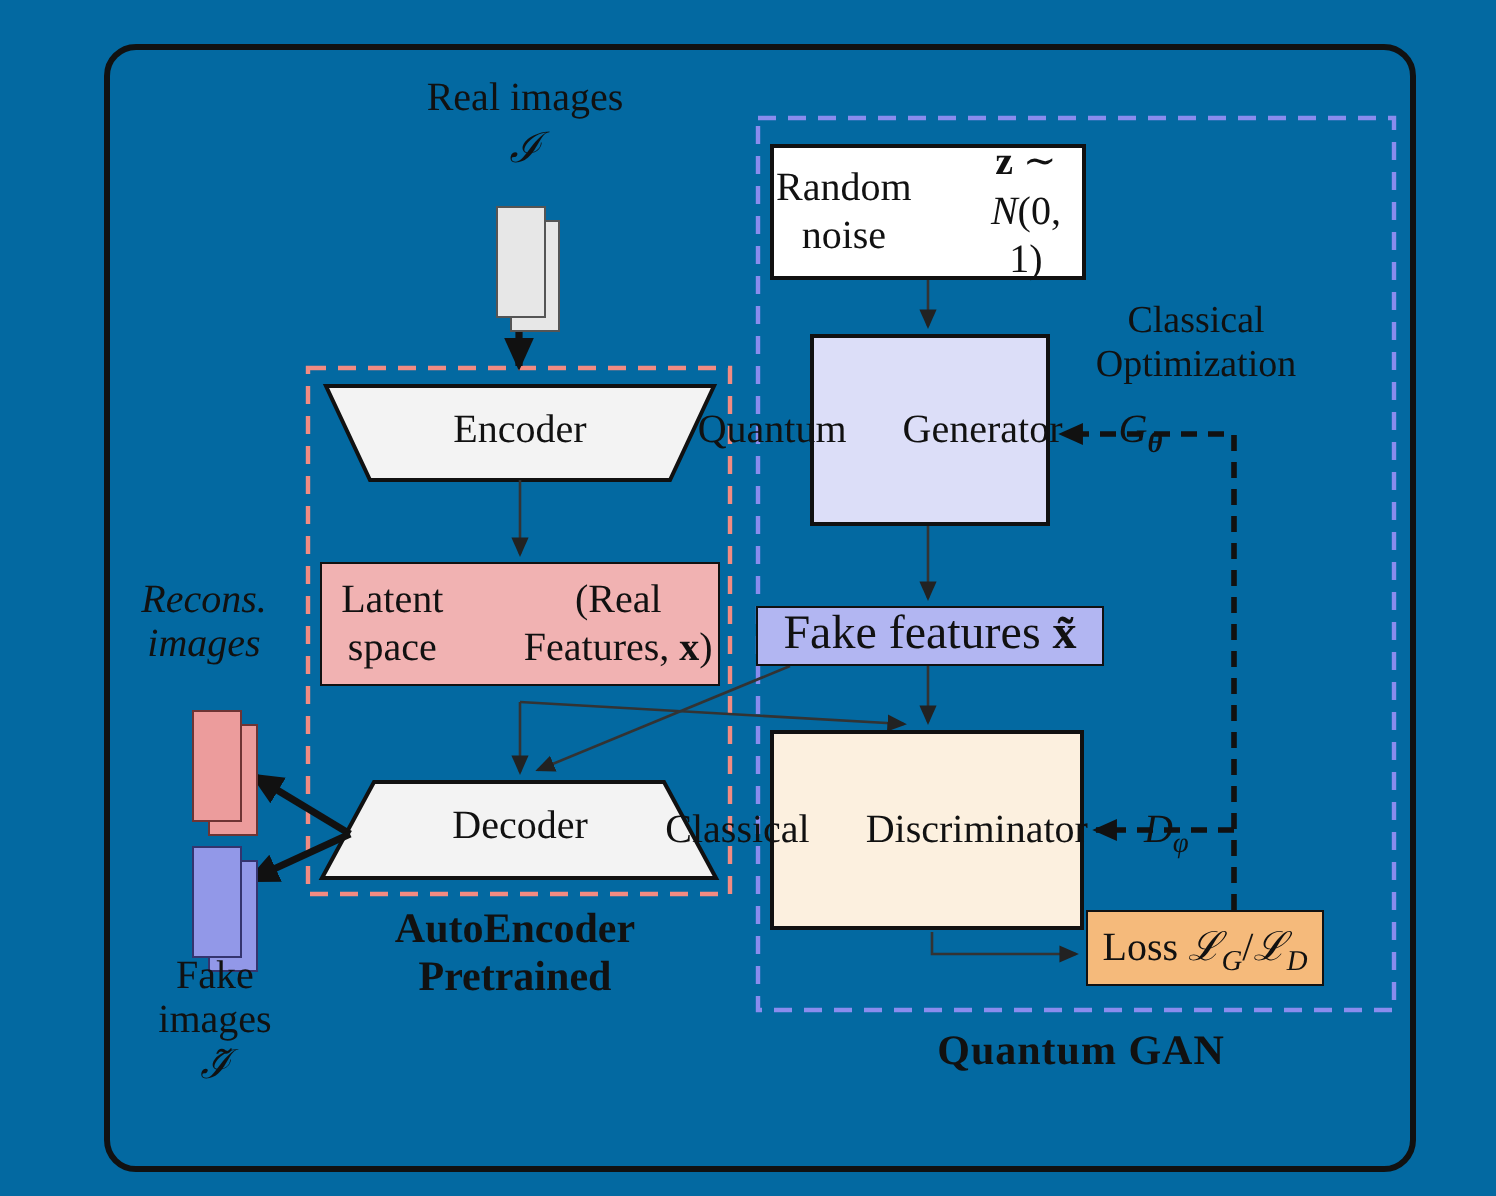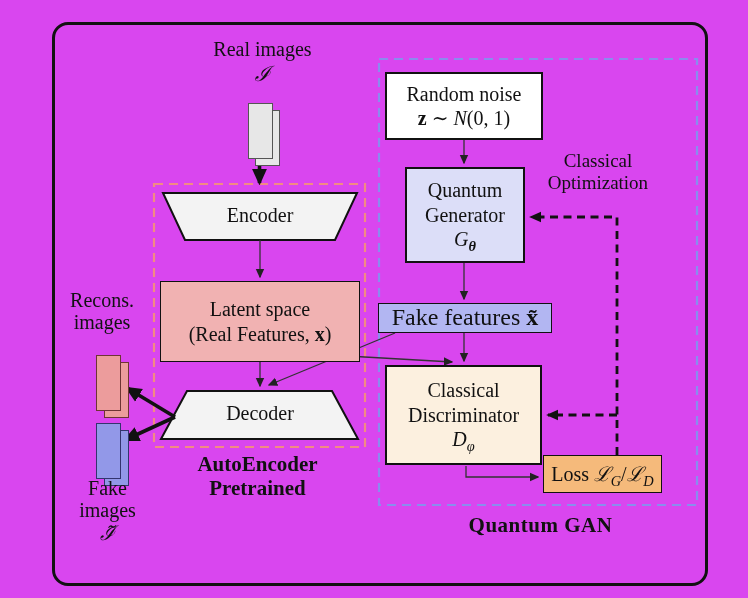--- a/index.html
+++ b/index.html
@@ -1,37 +1,37 @@
 <!DOCTYPE html>
 <html style="--outer_border: #111111; --autoencoder_dash: #f28b82; --gan_dash: #8a8cee; --encoder_fill: #f3f3f3; --latent_fill: #f1b2b2; --generator_fill: #dcdef8; --fake_features_fill: #b2b6f2; --discriminator_fill: #fcf0df; --loss_fill: #f5ba7b; --recons_stack_fill: #ec9c9c; --fake_stack_fill: #9298e8; --real_stack_fill: #e7e7e7;"><head>
 <meta charset="utf-8">
 <style>
   html,body{margin:0;padding:0;background:#ffffff;}
-  .canvas{position:relative;width:748px;height:598px;background:#d946ef;overflow:hidden;
+  .canvas{position:relative;width:748px;height:598px;background:#0369a1;overflow:hidden;
           font-family:"Liberation Serif","DejaVu Serif",serif;color:#111;}
   .outer{position:absolute;left:52px;top:22px;width:656px;height:564px;box-sizing:border-box;
          border:3.5px solid var(--outer_border,#111);border-radius:16px;}
   svg.layer{position:absolute;left:0;top:0;width:748px;height:598px;}
-  .box{position:absolute;box-sizing:border-box;display:flex;flex-direction:column;
-       align-items:center;justify-content:center;text-align:center;font-size:20px;line-height:1.22;}
+  .box{position:absolute;box-sizing:border-box;display:flex;flex-direction:row;
+       align-items:center;justify-content:center;text-align:center;font-size:20px;line-height:1.22;gap:28px;}
   .lbl{position:absolute;text-align:center;font-size:20px;line-height:1.18;}
   .noise-box{left:385px;top:72px;width:158px;height:68px;background:#fff;border:2px solid #111;}
   .gen-box{left:405px;top:167px;width:120px;height:96px;background:var(--generator_fill,#dcdef8);border:2px solid #111;}
   .fake-box{left:378px;top:303px;width:174px;height:30px;background:var(--fake_features_fill,#b2b6f2);
             border:1.5px solid #111;font-size:24px;}
   .discr-box{left:385px;top:365px;width:157px;height:100px;background:var(--discriminator_fill,#fcf0df);border:2.5px solid #111;}
   .loss-box{left:543px;top:455px;width:119px;height:38px;background:var(--loss_fill,#f5ba7b);border:1.5px solid #111;}
-  .latent-box{left:160px;top:281px;width:200px;height:81px;background:var(--latent_fill,#f1b2b2);border:1.5px solid #111;}
+  .latent-box{left:160px;top:281px;width:200px;height:62px;background:var(--latent_fill,#f1b2b2);border:1.5px solid #111;}
   .real-images-label{left:185px;top:38px;width:155px;}
   .opt-label{left:517px;top:150px;width:162px;font-size:19px;}
   .encoder-label{left:170px;top:204px;width:180px;}
   .decoder-label{left:187px;top:402px;width:146px;}
   .pretrained-label{left:155px;top:453px;width:205px;font-weight:bold;font-size:21px;line-height:1.12;}
   .qgan-label{left:418px;top:513px;width:245px;font-weight:bold;font-size:21px;letter-spacing:.5px;}
-  .recons-label{left:52px;top:289px;width:100px;line-height:1.12;}
+  .recons-label{left:52px;top:289px;width:100px;line-height:1.12;font-style:italic;}
   .fakeimg-label{left:55px;top:477px;width:105px;line-height:1.12;}
   .stack{position:absolute;box-sizing:border-box;width:25px;height:56px;}
   .stack.real{background:var(--real_stack_fill,#e7e7e7);border:1.3px solid #555;}
   .stack.pink{background:var(--recons_stack_fill,#ec9c9c);border:1.3px solid #6e3434;}
   .stack.blue{background:var(--fake_stack_fill,#9298e8);border:1.3px solid #34346e;}
   .mi{font-style:italic;}
   .mb{font-weight:bold;}
   .mbi{font-weight:bold;font-style:italic;}
   sub.ms{font-size:0.72em;font-style:italic;line-height:0;}
 </style>

